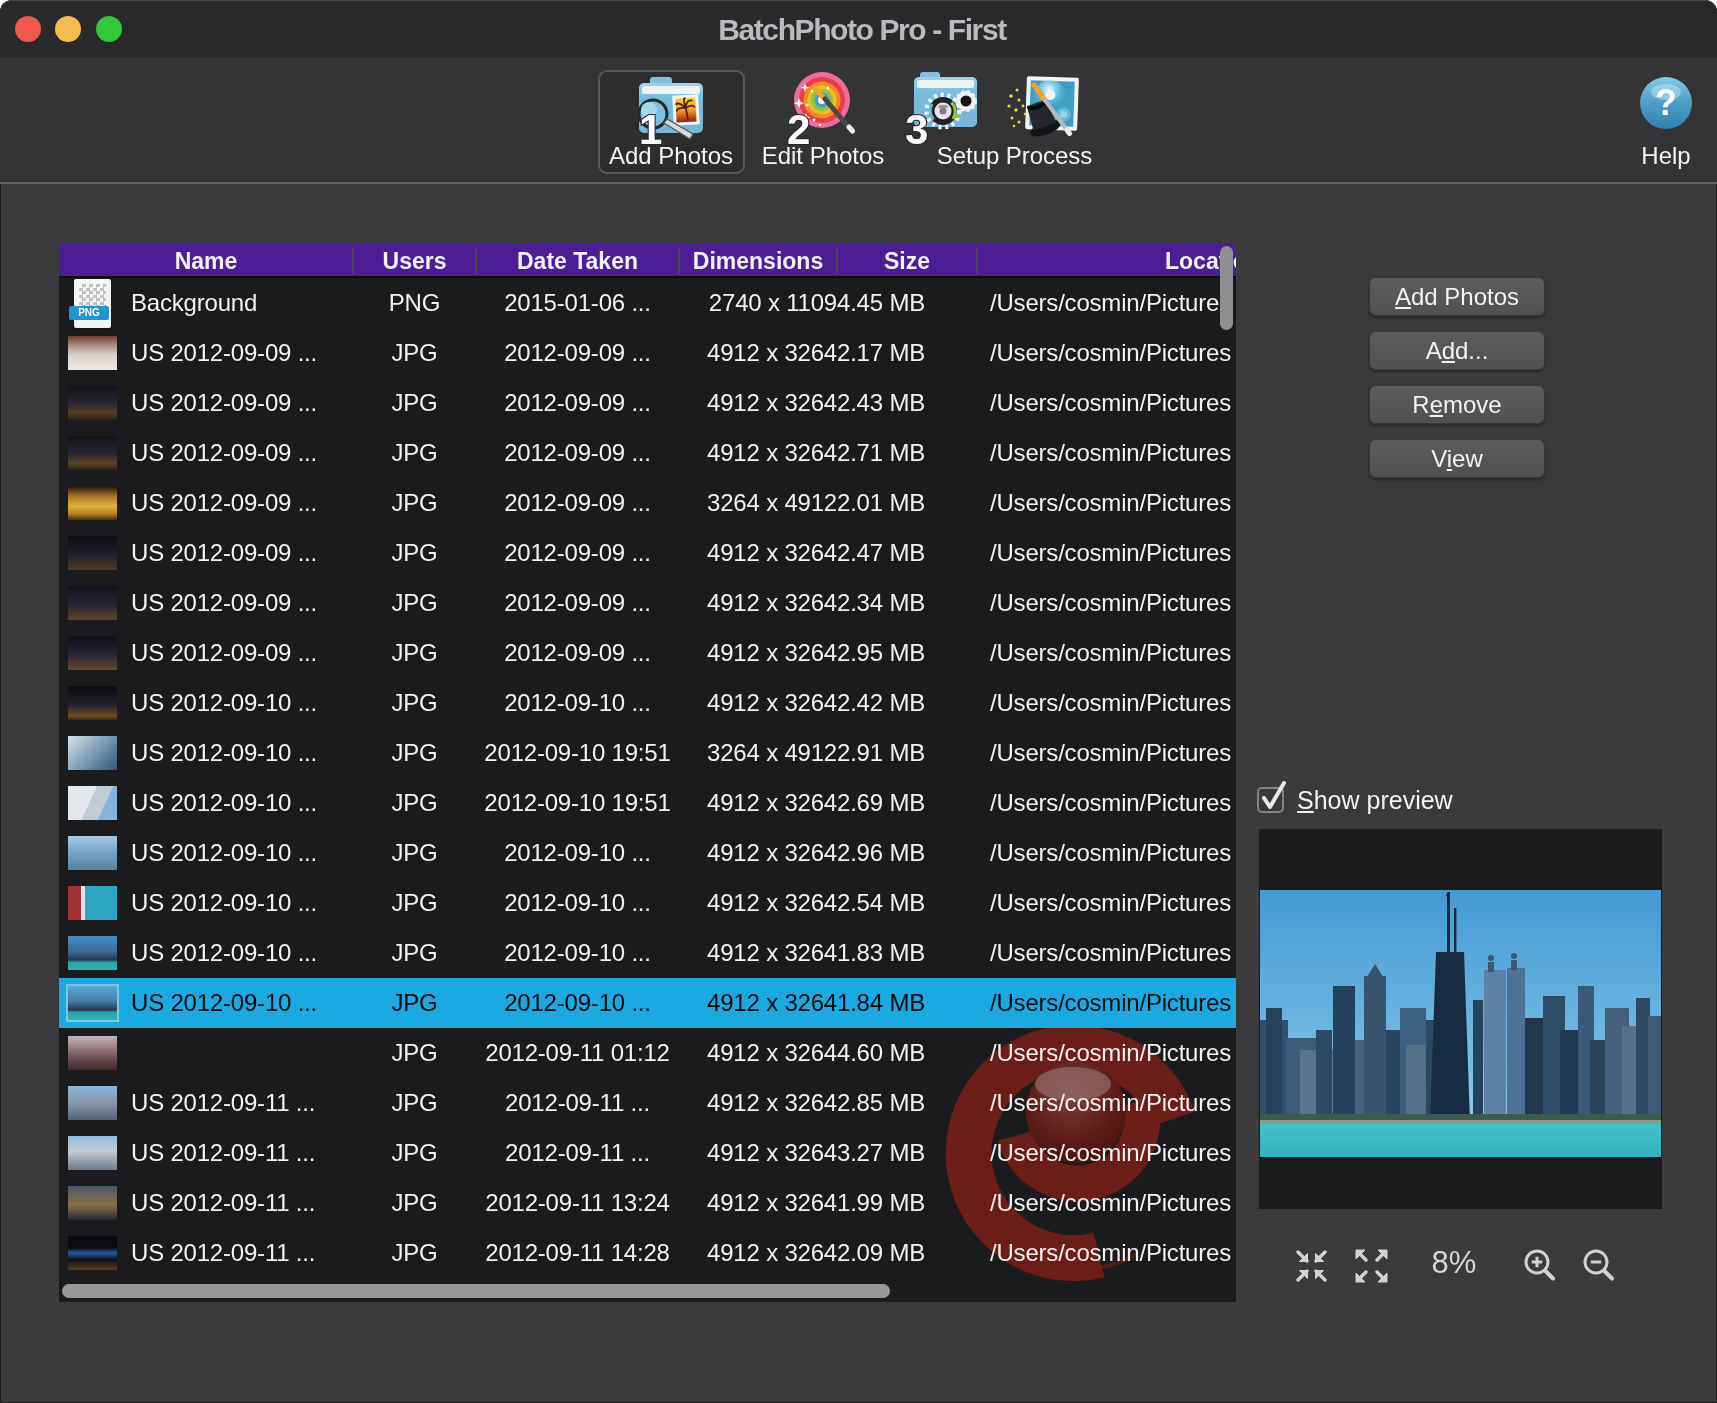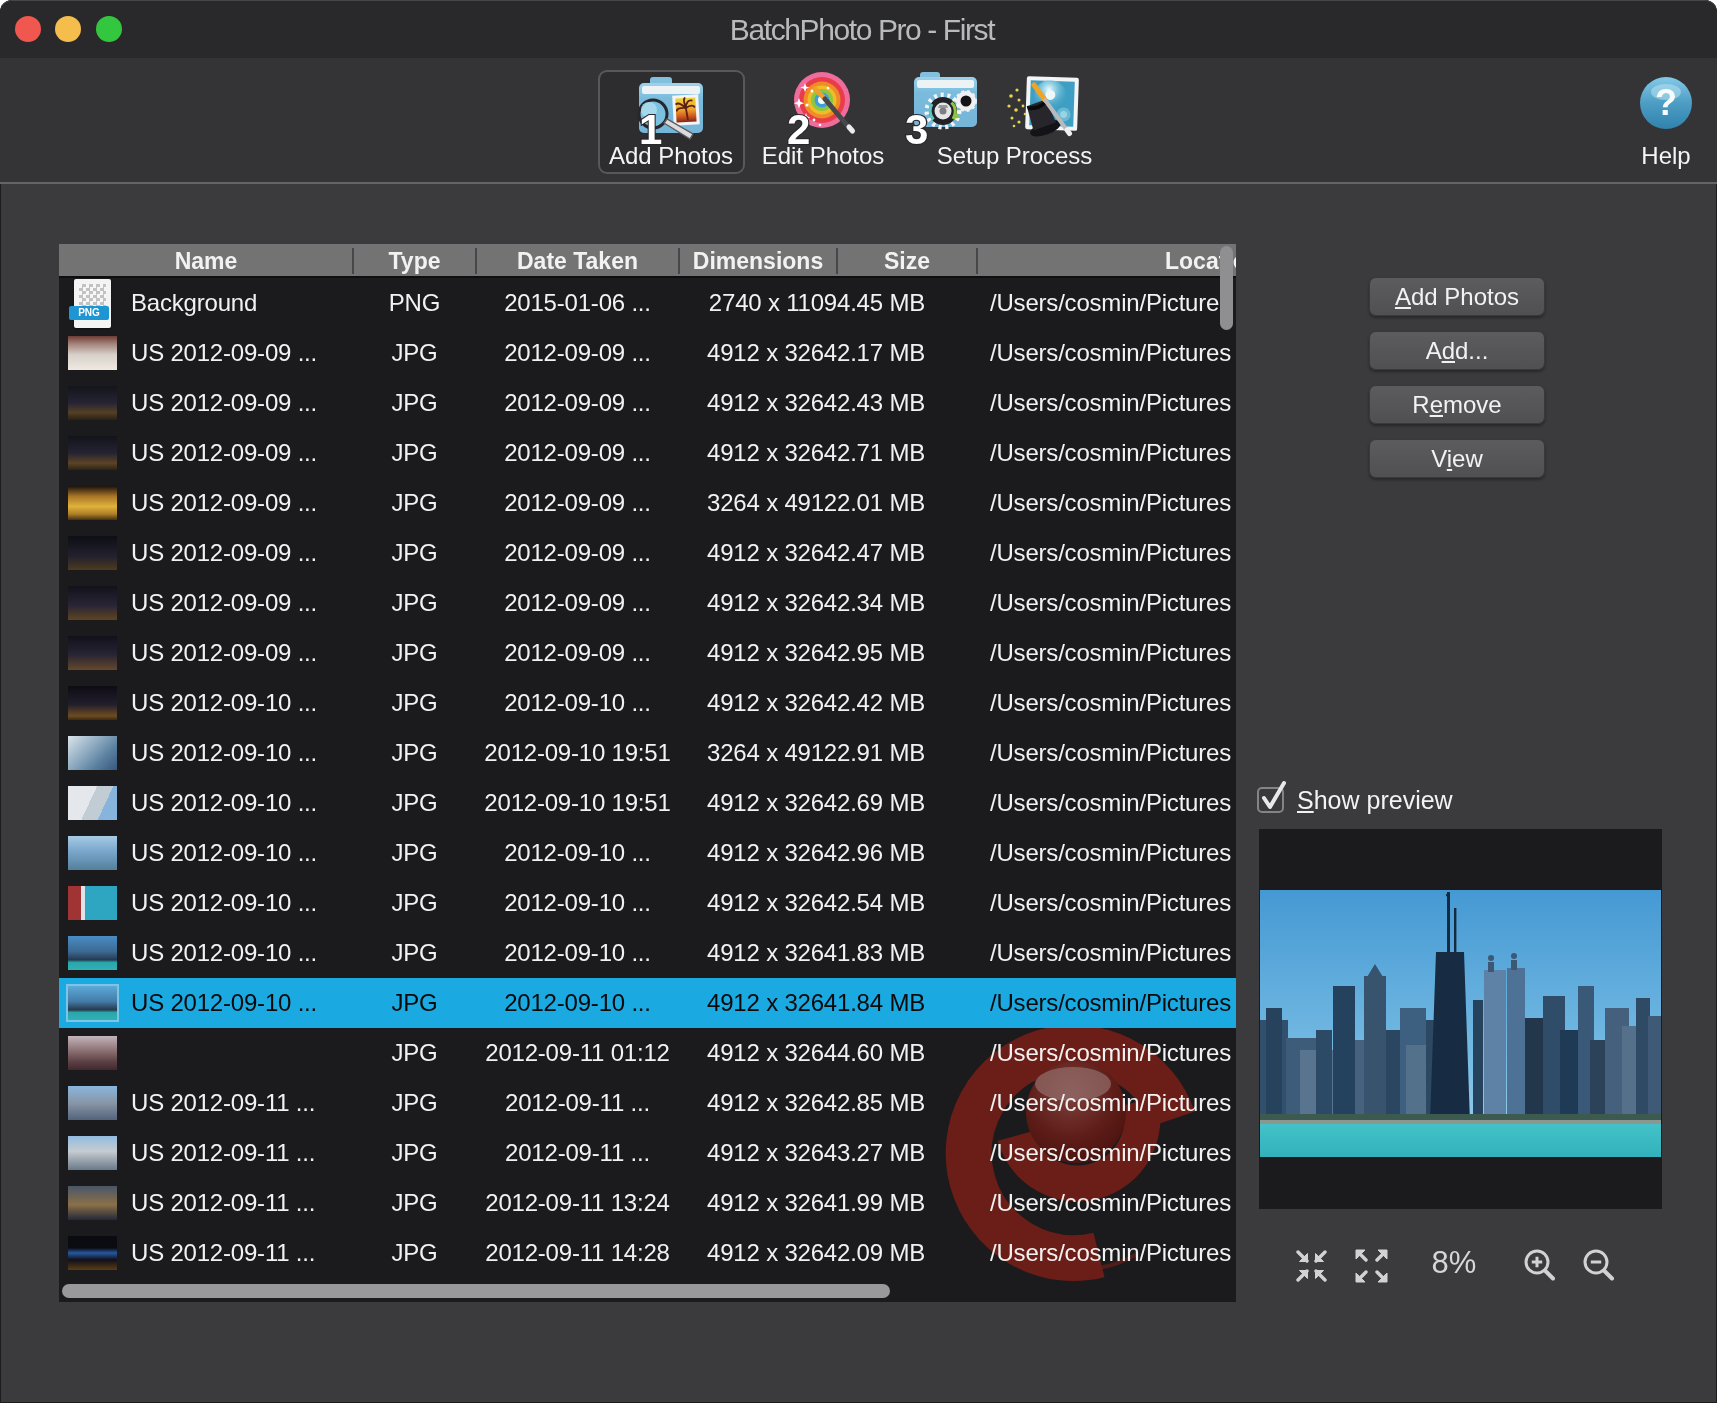--- a/index.html
+++ b/index.html
@@ -3,29 +3,29 @@
 <meta charset="utf-8">
 <style>
 * { margin:0; padding:0; box-sizing:border-box; }
 html,body { width:1717px; height:1403px; background:#fff; font-family:"Liberation Sans", sans-serif; }
 #win { position:absolute; left:0; top:0; width:1717px; height:1403px; background:#3b3b3d;
   border-radius:12px 12px 0 0; overflow:hidden; box-shadow: inset 0 0 0 1px #1c1c1e; }
 #titlebar { position:absolute; left:0; top:0; width:1717px; height:58px; background:#29292b;
   box-shadow: inset 0 1px 0 rgba(255,255,255,0.14); border-radius:12px 12px 0 0; }
 .tl { position:absolute; top:16px; width:26px; height:26px; border-radius:50%; }
 #title { position:absolute; left:0; top:0; width:1717px; height:58px; line-height:60px; text-align:center;
-  color:#b9babd; font-size:30px; font-weight:normal; letter-spacing:-1.4px;padding-left:7px; }
+  color:#b9babd; font-size:30px; font-weight:bold; letter-spacing:-1.4px;padding-left:7px; }
 #toolbar { position:absolute; left:0; top:58px; width:1717px; height:126px; background:#343436;
   border-bottom:2px solid #646466; }
 #selbox { position:absolute; left:598px; top:12px; width:147px; height:104px; border-radius:9px;
   border:2px solid #58585a; background:#2d2d2f; }
 .toollabel { position:absolute; top:84px; height:28px; line-height:28px; color:#f4f4f4; font-size:24px; text-align:center; }
 #content { }
 #table { position:absolute; left:59px; top:244px; width:1177px; height:1058px; background:#1b1b1d; overflow:hidden; }
-#thead { position:absolute; left:0; top:0; width:1237px; height:34px; background:#737373; border-bottom:2px solid #0e0e10; z-index:4; }
+#thead { position:absolute; left:0; top:0; width:1237px; height:34px; background:#4c1d95; border-bottom:2px solid #0e0e10; z-index:4; }
 .hsep { position:absolute; top:4px; width:2px; height:26px; background:#47474a; }
 .hlabel { position:absolute; top:0; height:32px; line-height:34px; color:#f2f2f2; font-weight:bold; font-size:23px; text-align:center; }
 .row { position:absolute; left:0; width:1177px; height:50px; }
 .rowtext { position:absolute; top:0; height:50px; line-height:50px; font-size:24px; letter-spacing:-0.2px; color:#f2f2f2; z-index:3; }
 .sel .rowtext { color:#0a0a0a; }
 .selbg { position:absolute; left:0; width:1177px; height:50px; background:#1ba9e2; z-index:2; }
 .thumb { position:absolute; left:9px; top:8px; width:49px; height:34px; z-index:3; }
 #wmark { position:absolute; left:0; top:0; z-index:1; }
 .namecol { left:72px; width:280px; white-space:nowrap; overflow:hidden; }
 .typecol { left:294px; width:123px; text-align:center; }
@@ -378,21 +378,21 @@
         <div class="thumb" style="background:linear-gradient(180deg,#0b0b12 0 35%,#2858a0 50%,#10101a 70%,#5a3c14 100%);"></div>
         <div class="rowtext namecol">US 2012-09-11 ...</div>
         <div class="rowtext typecol">JPG</div>
         <div class="rowtext datecol">2012-09-11 14:28</div>
         <div class="rowtext dimcol">4912 x 3264</div>
         <div class="rowtext sizecol">2.09 MB</div>
         <div class="rowtext loccol">/Users/cosmin/Pictures</div>
       </div>
       <div id="thead">
         <div class="hlabel" style="left:0;width:294px;">Name</div>
-        <div class="hlabel" style="left:294px;width:123px;">Type</div>
+        <div class="hlabel" style="left:294px;width:123px;">Users</div>
         <div class="hlabel" style="left:417px;width:203px;">Date Taken</div>
         <div class="hlabel" style="left:620px;width:158px;">Dimensions</div>
         <div class="hlabel" style="left:778px;width:140px;">Size</div>
         <div class="hlabel" style="left:1106px;width:240px;text-align:left;">Location</div>
         <div class="hsep" style="left:293px;"></div>
         <div class="hsep" style="left:416px;"></div>
         <div class="hsep" style="left:619px;"></div>
         <div class="hsep" style="left:777px;"></div>
         <div class="hsep" style="left:917px;"></div>
       </div>

